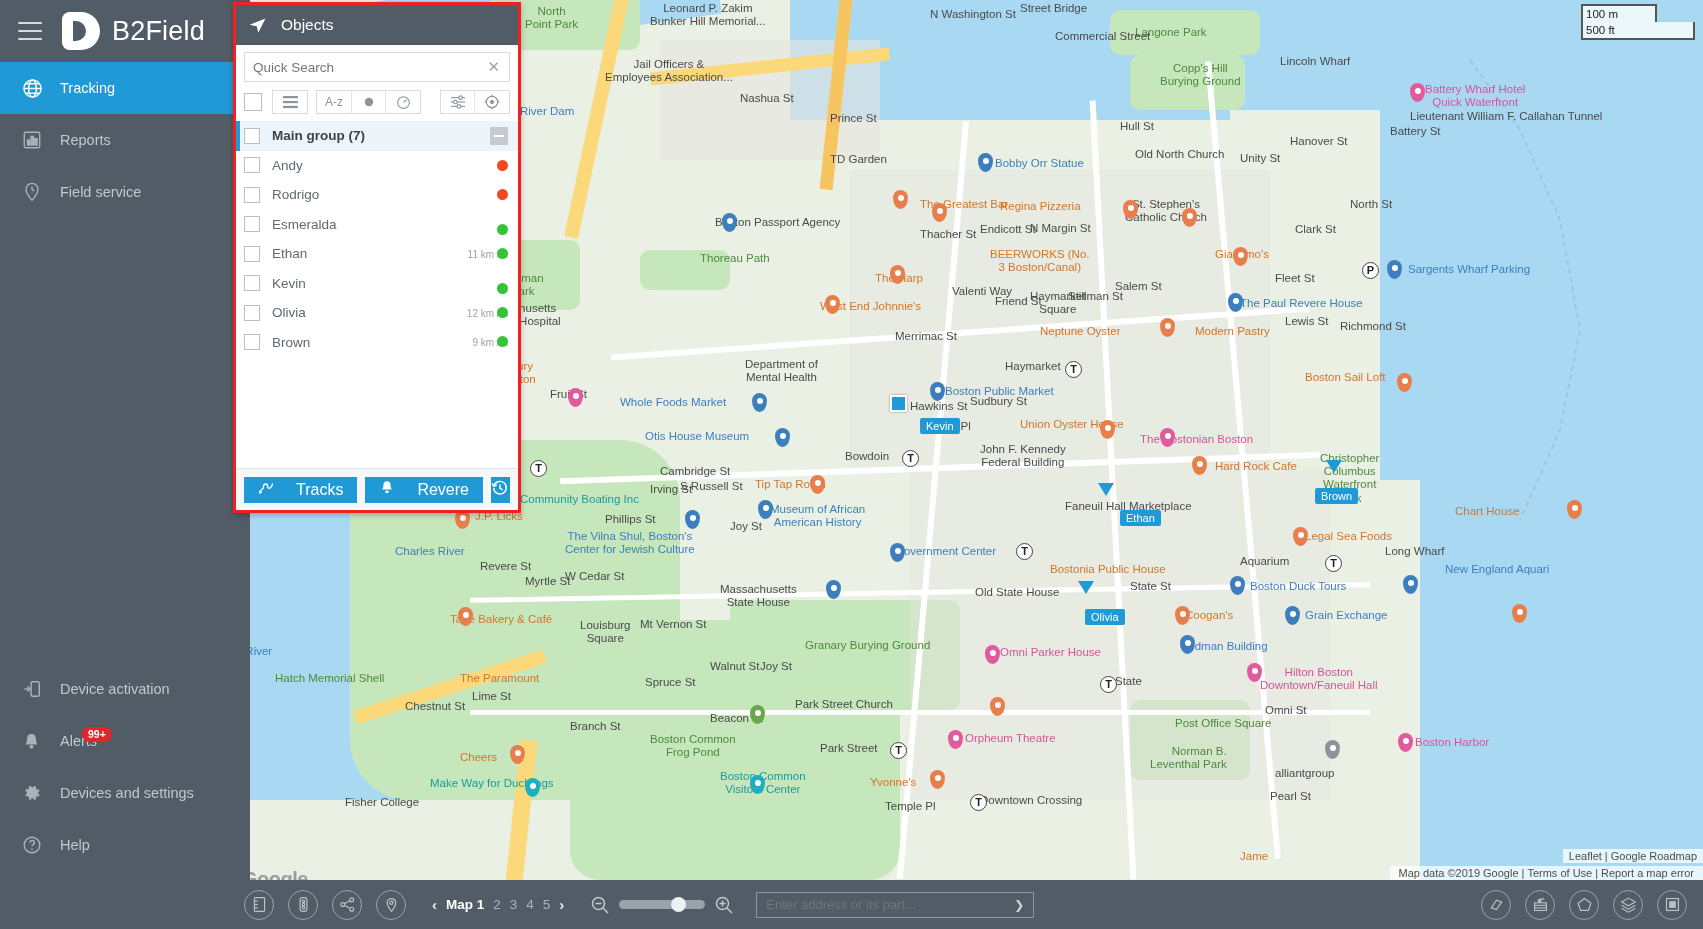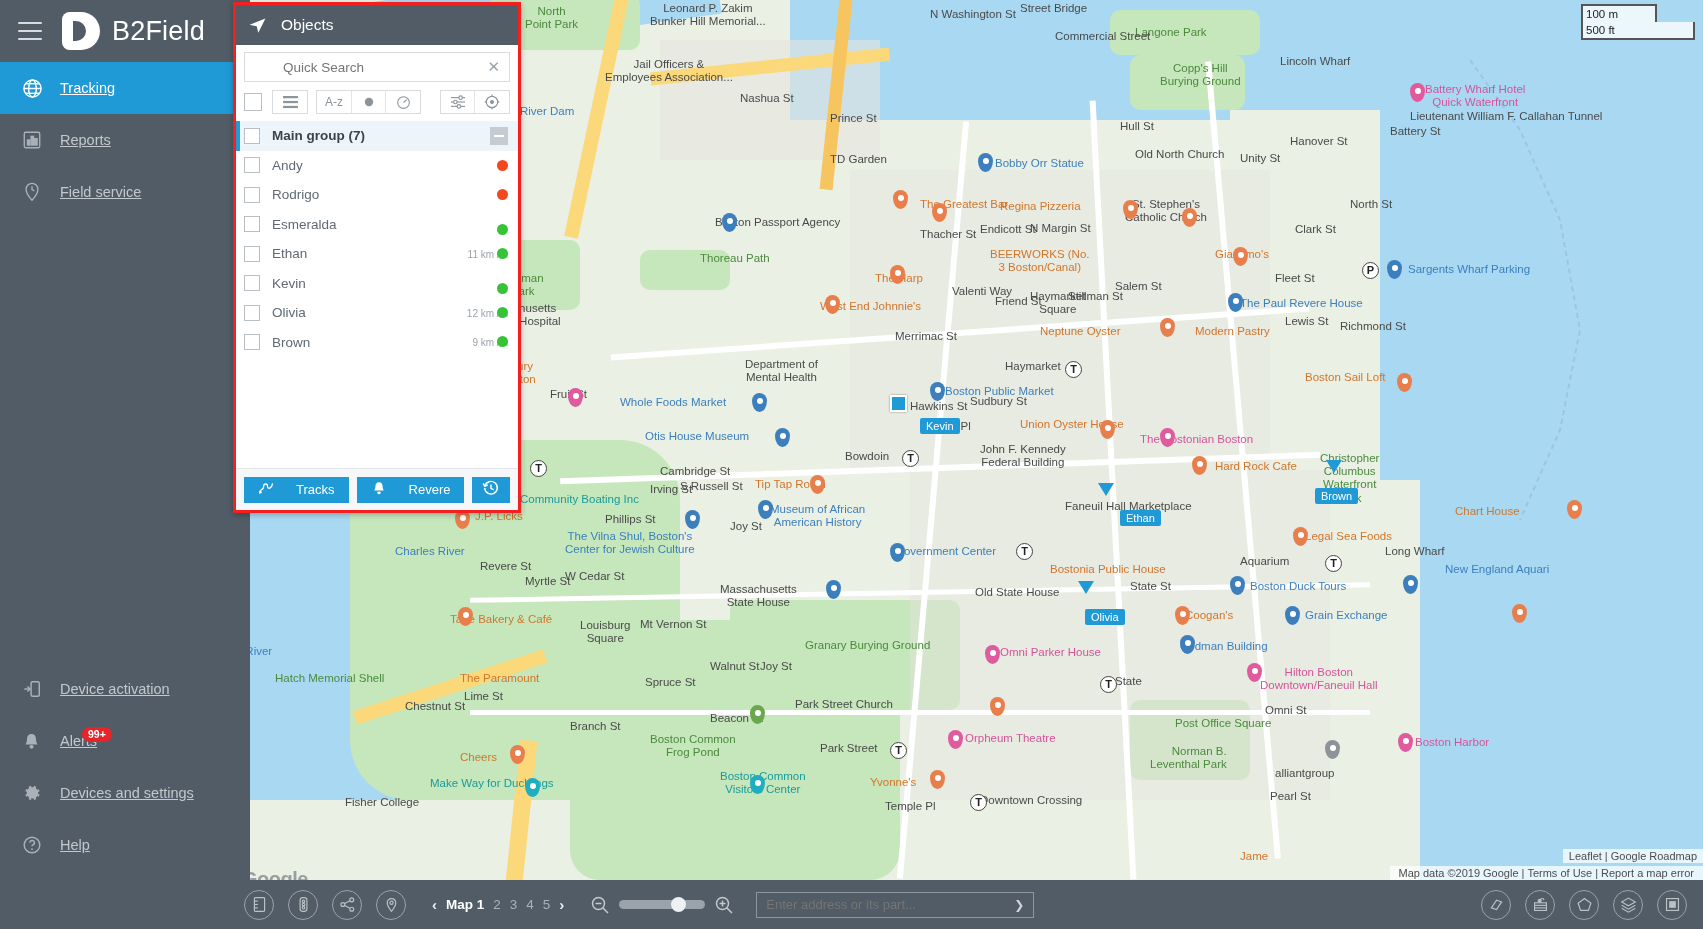--- a/index.html
+++ b/index.html
@@ -43,21 +43,21 @@
   .acct-text { margin-left: 14px; flex: 1; line-height: 1.45; }
   .acct-bal { font-size: 13.5px; color: #eef1f3; font-weight: bold; }
   .acct-id { font-size: 13.5px; color: #cfd5da; }
   .caret-down {
     width: 0; height: 0; border-left: 6px solid transparent; border-right: 6px solid transparent;
     border-top: 6px solid #b5bcc3; margin-right: 4px; cursor: pointer;
   }
 
   .nav-item {
     display: flex; align-items: center; height: 52px;
-    padding-left: 22px; font-size: 14.5px; color: #c2c8cd; cursor: pointer; text-decoration: underline;
+    padding-left: 22px; font-size: 14.5px; color: #c2c8cd; cursor: pointer;
   }
   .nav-item .nav-ico { width: 30px; display: flex; align-items: center; color: #aab1b8; }
   .nav-item .nav-lbl { margin-left: 8px; }
   .nav-item.active { background: #1f9ad6; color: #ffffff; }
   .nav-item.active .nav-ico { color: #ffffff; }
 
   .sb-bottom { position: absolute; bottom: 58px; left: 0; width: 290px; }
   .badge-99 {
     position: absolute; background: #e8232a; color: #fff;
     font-size: 10.5px; font-weight: bold; border-radius: 9px;
@@ -156,21 +156,21 @@
     box-shadow: 0 2px 6px rgba(0,0,0,.25);
   }
   .panel-head {
     height: 40px; background: #515c66; color: #fff;
     display: flex; align-items: center; padding-left: 12px; flex: none;
   }
   .panel-head .nav-ico-arrow { color: #fff; display: flex; }
   .panel-head .title { margin-left: 14px; font-size: 15.5px; }
 
   .search-row { height: 30px; margin: 7px 8px 0; display: flex; align-items: center;
-                border: 1px solid #d9dcdf; background: #fff; flex: none; padding-left: 30px; }
+                border: 1px solid #d9dcdf; background: #fff; flex: none; }
   .search-row input {
     flex: 1; border: none; outline: none; font-size: 13.5px;
     color: #5f6a72; padding: 0 8px; font-family: "Liberation Sans", sans-serif;
     background: transparent;
   }
   .search-clear { color: #9aa3aa; font-size: 15px; padding: 0 9px; cursor: pointer; }
 
   .toolbar-row { display: flex; align-items: center; padding: 8px 8px 7px; flex: none; }
   .tb-check {
     width: 18px; height: 18px; border: 1px solid #b9bfc5; background: #fff;
@@ -212,21 +212,21 @@
   }
   .collapse-box::after { content:""; width: 10px; height: 2px; background: #fff; }
 
   .panel-foot {
     flex: none; height: 42px; border-top: 1px solid #e2e5e8; background: #f6f7f8;
     display: flex; align-items: center; padding: 0 8px; gap: 8px;
   }
   .foot-btn {
     background: #1f9ad6; color: #fff; border: none; height: 26px;
     display: flex; align-items: center; justify-content: center; gap: 22px;
-    font-size: 13px; padding: 0 14px; cursor: pointer;
+    font-size: 16px; padding: 0 14px; cursor: pointer;
     font-family: "Liberation Sans", sans-serif;
   }
   .foot-btn.wide { flex: 1; }
   .foot-btn.icon-only { width: 40px; padding: 0; margin-left: auto; }
 
   
   #bottombar {
     position: absolute; left: 230px; bottom: 0;
     width: 1473px; height: 49px;
     background: #515c66; color: #c9ced3;
@@ -650,21 +650,21 @@
       </div>
       <div class="poi dark ctr" style="left:480px; top:660px;">
         <div>Walnut St</div>
       </div>
       <div class="poi dark ctr" style="left:530px; top:660px;">
         <div>Joy St</div>
       </div>
       <div class="poi dark ctr" style="left:415px; top:676px;">
         <div>Spruce St</div>
       </div>
-      <div class="poi dark ctr" style="left:234px; top:690px;text-align:center;">
+      <div class="poi dark ctr" style="left:242px; top:690px;text-align:center;">
         <div>Lime St</div>
       </div>
       <div class="poi dark ctr" style="left:175px; top:700px;">
         <div>Chestnut St</div>
       </div>
       <div class="poi dark ctr" style="left:565px; top:698px;">
         <div>Park Street Church</div>
       </div>
       <div class="poi dark ctr" style="left:885px; top:675px;">
         <div>State</div>

